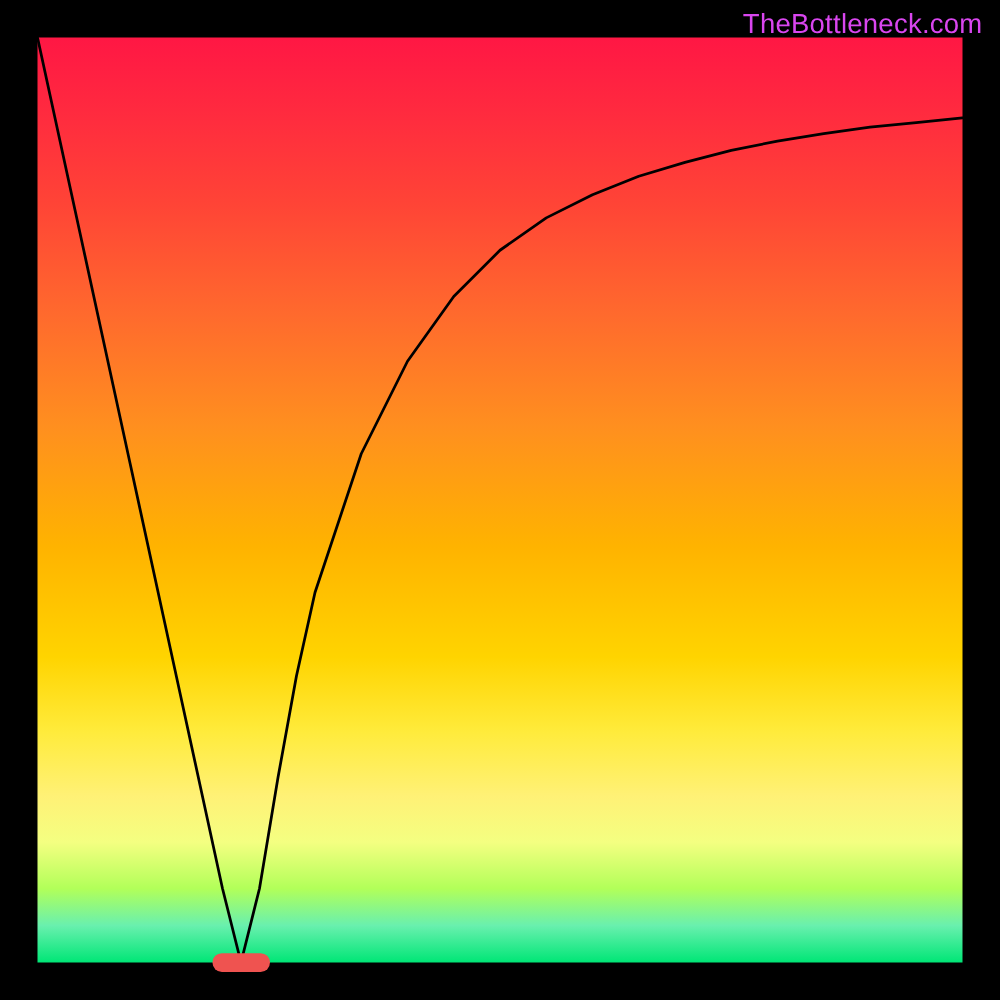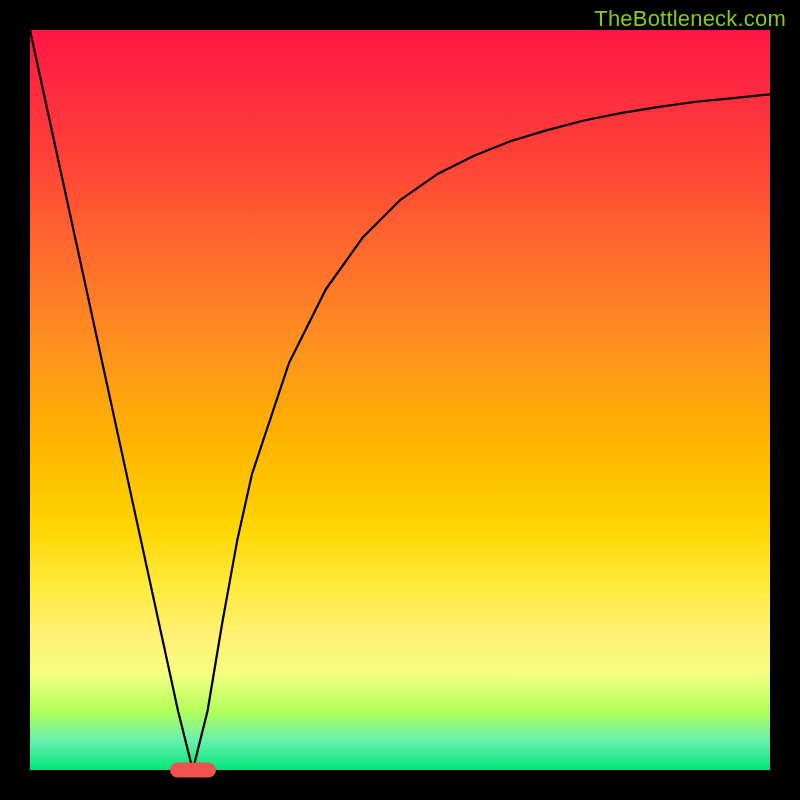--- a/index.html
+++ b/index.html
@@ -37,21 +37,21 @@
       #f4ff81 87%,
       #b2ff59 92%,
       #69f0ae 96%,
       #00e676 100%
     );
   }
   .watermark {
     position: absolute;
     top: 6px;
     right: 14px;
-    color: #84cc16;
+    color: #d946ef;
     font-size: 22px;
     font-family: Arial, sans-serif;
     letter-spacing: 0.2px;
     user-select: none;
   }
   svg.curve {
     position: absolute;
     left: 0;
     top: 0;
     width: 740px;

